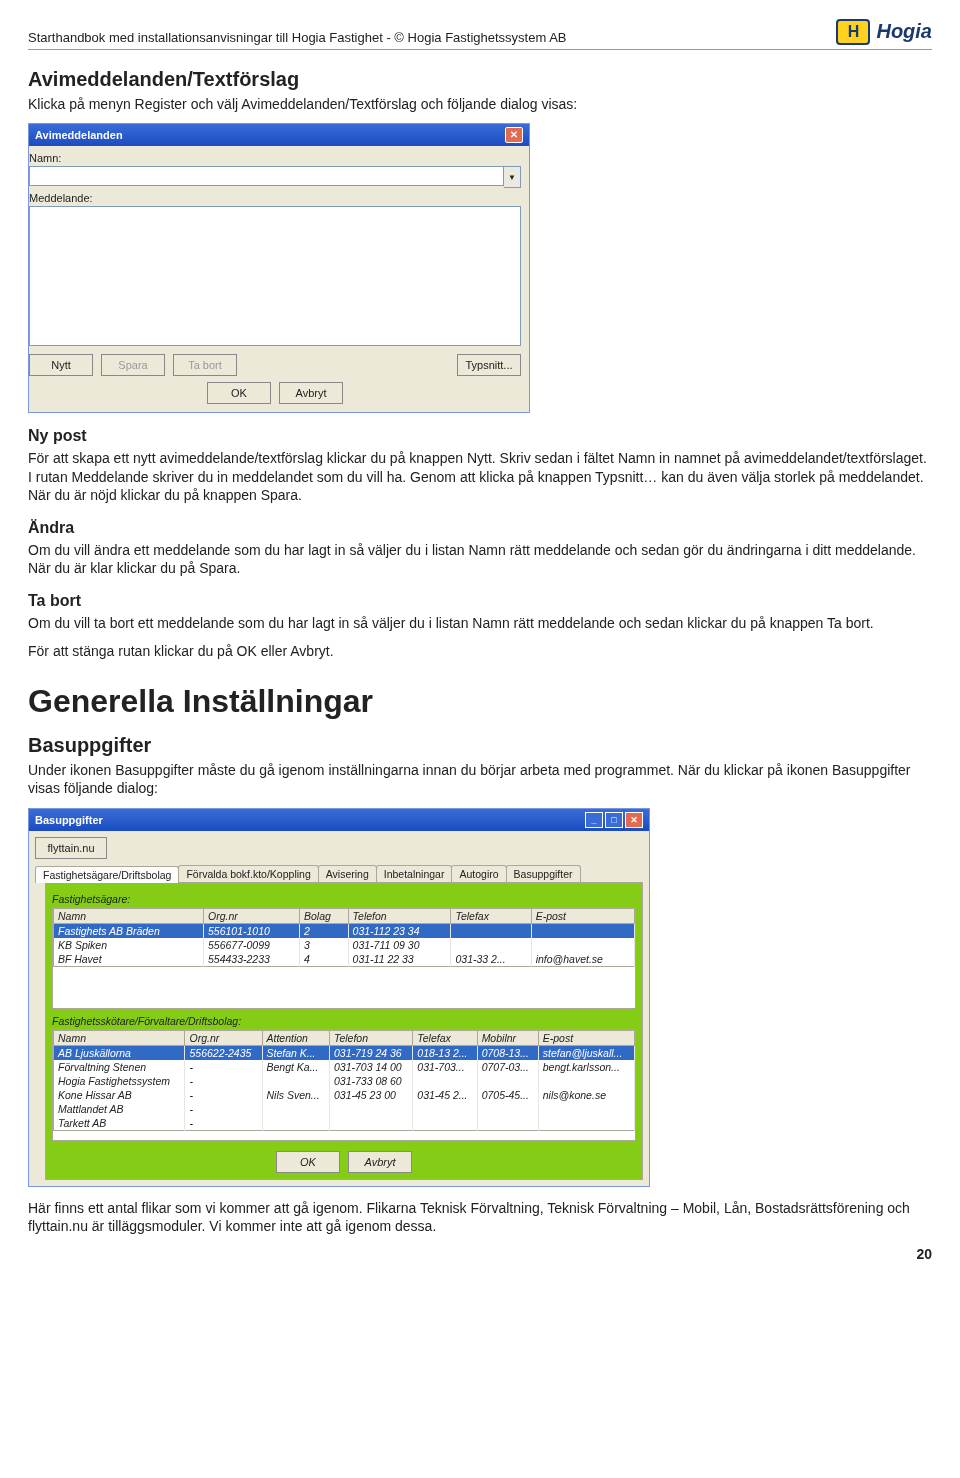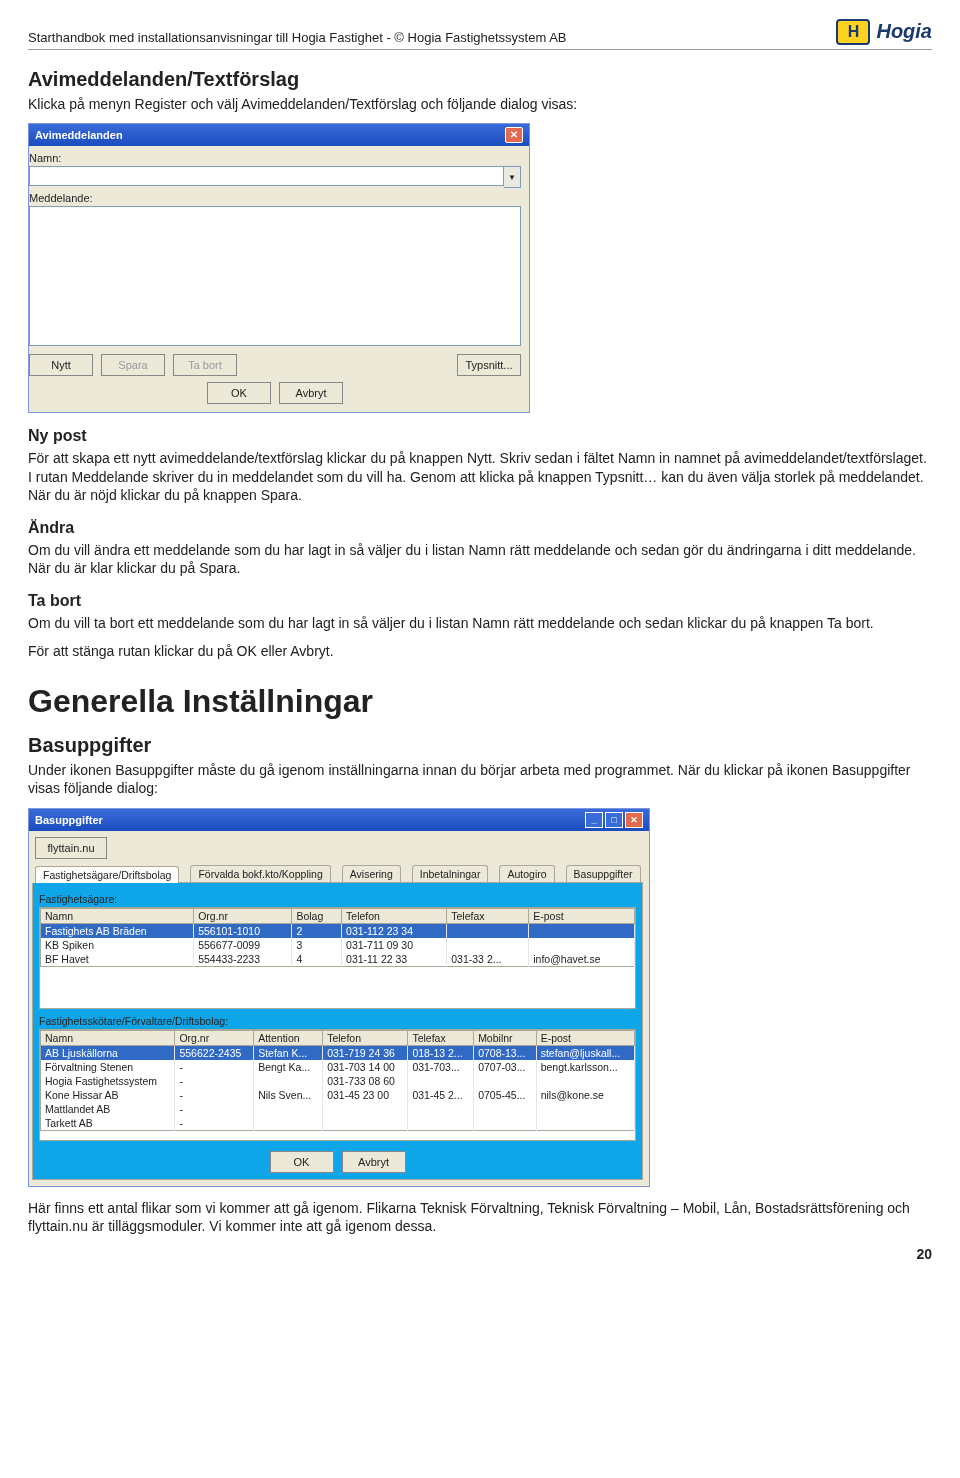--- a/index.html
+++ b/index.html
@@ -72,24 +72,24 @@
   
   .win2 { border:1px solid #7a96df; background:#ece9d8; width:620px; margin:8px 0 12px 0; font-family:Tahoma,Arial,sans-serif; font-size:11px;}
   .tb2 {
     background: linear-gradient(#3a6cd8,#1a4cc0);
     color:#fff; padding:3px 6px;
     display:flex; justify-content:space-between; align-items:center; font-weight:bold;
   }
   .tb2 .btns { display:flex; gap:2px; }
   .tb2 .wbox { width:16px;height:14px;border:1px solid #fff;background:#3a6cd8;display:flex;align-items:center;justify-content:center;font-size:9px; }
   .tb2 .wbox.close { background:#e36a4f; }
-  .tabs { display:flex; gap:12px; border-bottom:1px solid #aca899; margin:6px 6px 0 6px; font-size:10.5px;}
+  .tabs { display:flex; gap:0; border-bottom:1px solid #aca899; margin:6px 6px 0 6px; font-size:10.5px;}
   .tab { padding:2px 7px; border:1px solid #aca899; border-bottom:none; background:#ece9d8; border-radius:3px 3px 0 0; margin-right:-1px;}
   .tab.active { background:#fdfdfb; position:relative; top:1px;}
-  .panel { margin:0 6px 6px 3px; border:1px solid #aca899; border-top:none; background:#0ea5e9; padding:6px;}
+  .panel { margin:0 6px 6px 16px; border:1px solid #aca899; border-top:none; background:#84cc16; padding:6px;font-style:italic;}
   .tbl { width:100%; border:1px solid #aca899; background:#fff; border-collapse:collapse; font-size:10.5px; }
   .tbl th { background:#ece9d8; font-weight:normal; text-align:left; border:1px solid #aca899; padding:1px 4px; }
   .tbl td { border-right:1px solid #e5e5e5; padding:1px 4px; }
   .tbl tr.sel td { background:#316ac5; color:#fff; }
   .tblwrap { height:100px; overflow:hidden; border:1px solid #aca899; background:#fff; margin-bottom:6px;}
   .tblwrap2 { height:110px; overflow:hidden; border:1px solid #aca899; background:#fff; }
   .glabel { font-size:10.5px; margin:4px 0 2px 0; display:block;}
   .footer-num { text-align:right; font-weight:bold; font-size:14px; margin-top:10px;}
 </style>
 </head>

